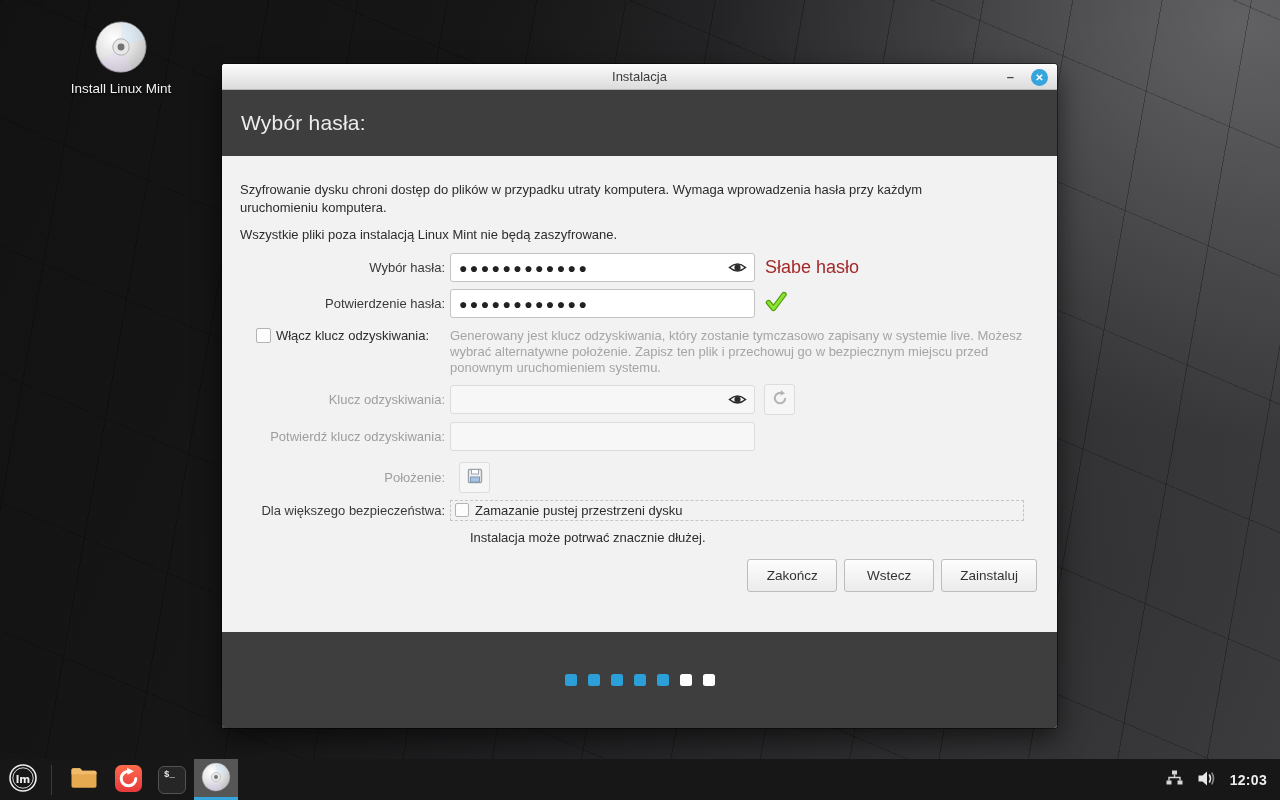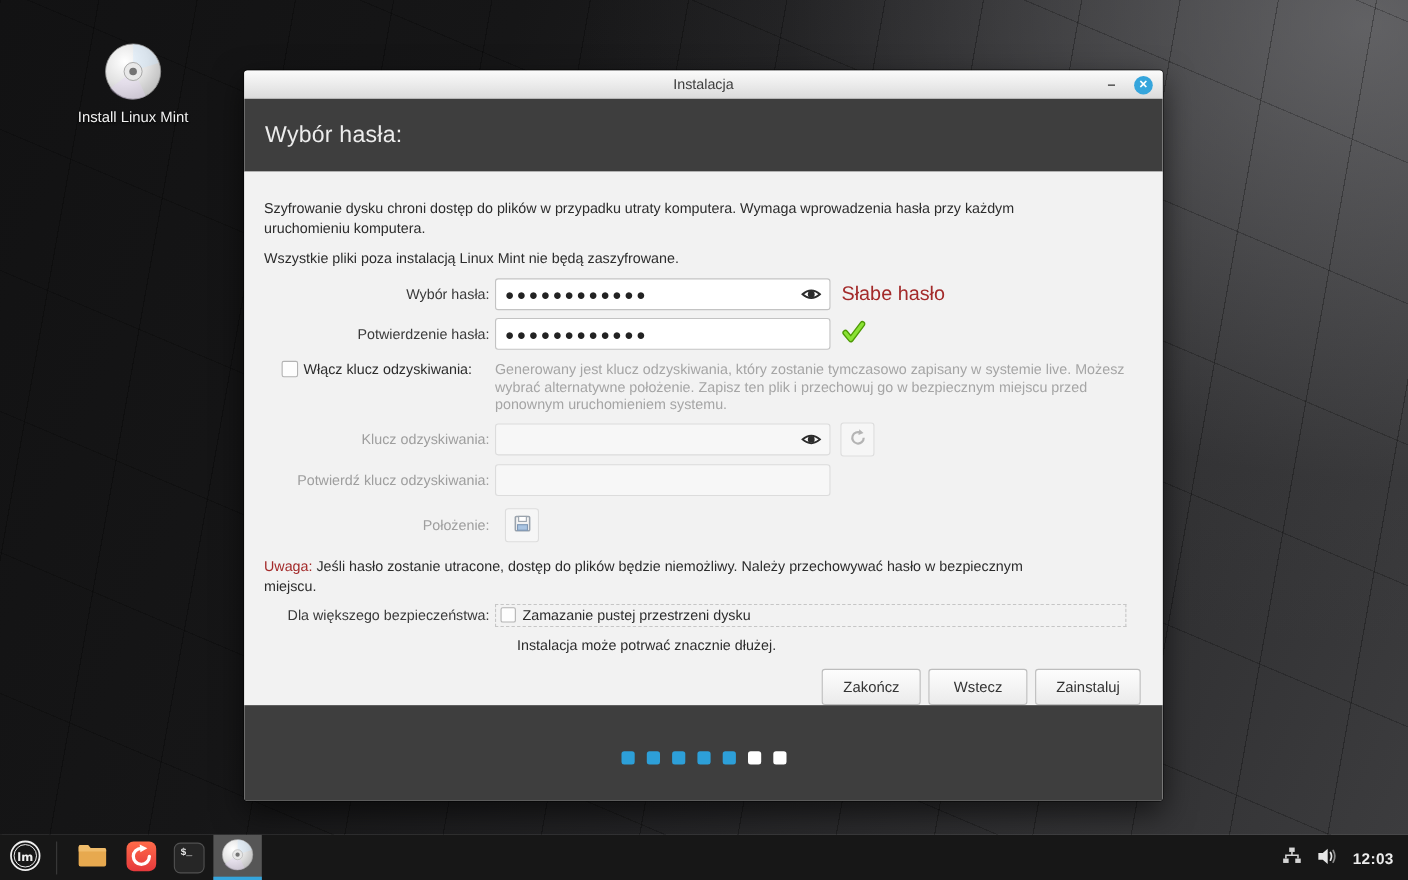--- a/index.html
+++ b/index.html
@@ -9,21 +9,21 @@
   
   .desktop { position:absolute; inset:0 0 41px 0;
     background:
       repeating-linear-gradient(100deg, rgba(0,0,0,0.28) 0 1px, transparent 1px 88px),
       repeating-linear-gradient(23deg, rgba(0,0,0,0.22) 0 1px, transparent 1px 118px),
       radial-gradient(ellipse 950px 750px at 97% 3%, rgba(130,130,133,0.6), rgba(70,70,72,0.15) 55%, transparent 75%),
       linear-gradient(112deg, #121213 0%, #161617 30%, #222224 55%, #2e2e30 75%, #3c3c3e 100%);
   }
 
   
-  .desktop-icon { position:absolute; left:48px; top:38px; width:146px;
+  .desktop-icon { position:absolute; left:48px; top:20px; width:146px;
     text-align:center; cursor:default; }
   .desktop-icon .dlabel { display:block; margin-top:4px; color:#f2f2f2;
     font-size:13.5px; text-shadow:0 1px 2px rgba(0,0,0,0.9); }
 
   
   .window { position:absolute; left:222px; top:64px; width:835px; height:664px;
     border-radius:3px; overflow:hidden;
     box-shadow:0 10px 28px rgba(0,0,0,0.6), 0 0 0 1px rgba(0,0,0,0.45);
     display:flex; flex-direction:column; background:#f2f2f2; }
 
@@ -223,21 +223,20 @@
           <span>
             <svg width="18" height="18" viewBox="0 0 18 18">
               <rect x="2.5" y="2.5" width="13" height="13" rx="1" fill="#f2f2f2" stroke="#9aa3ad" stroke-width="1.4"></rect>
               <rect x="5.5" y="2.5" width="7" height="4.5" fill="#fff" stroke="#9aa3ad" stroke-width="1"></rect>
               <rect x="4.5" y="10" width="9" height="5" fill="#a9c4e2" stroke="#7e97b5" stroke-width="1"></rect>
             </svg>
           </span>
         </span>
       </div>
 
-      <p class="warning"><span class="uw">Uwaga:</span><span> Jeśli hasło zostanie utracone, dostęp do plików będzie niemożliwy. Należy przechowywać hasło w bezpiecznym miejscu.</span></p>
 
       <div class="security-row">
         <span class="col-label">Dla większego bezpieczeństwa:</span>
         <span class="dotted-box">
           <span class="checkbox"></span>
           <span>Zamazanie pustej przestrzeni dysku</span>
         </span>
       </div>
 
       <p class="note">Instalacja może potrwać znacznie dłużej.</p>

